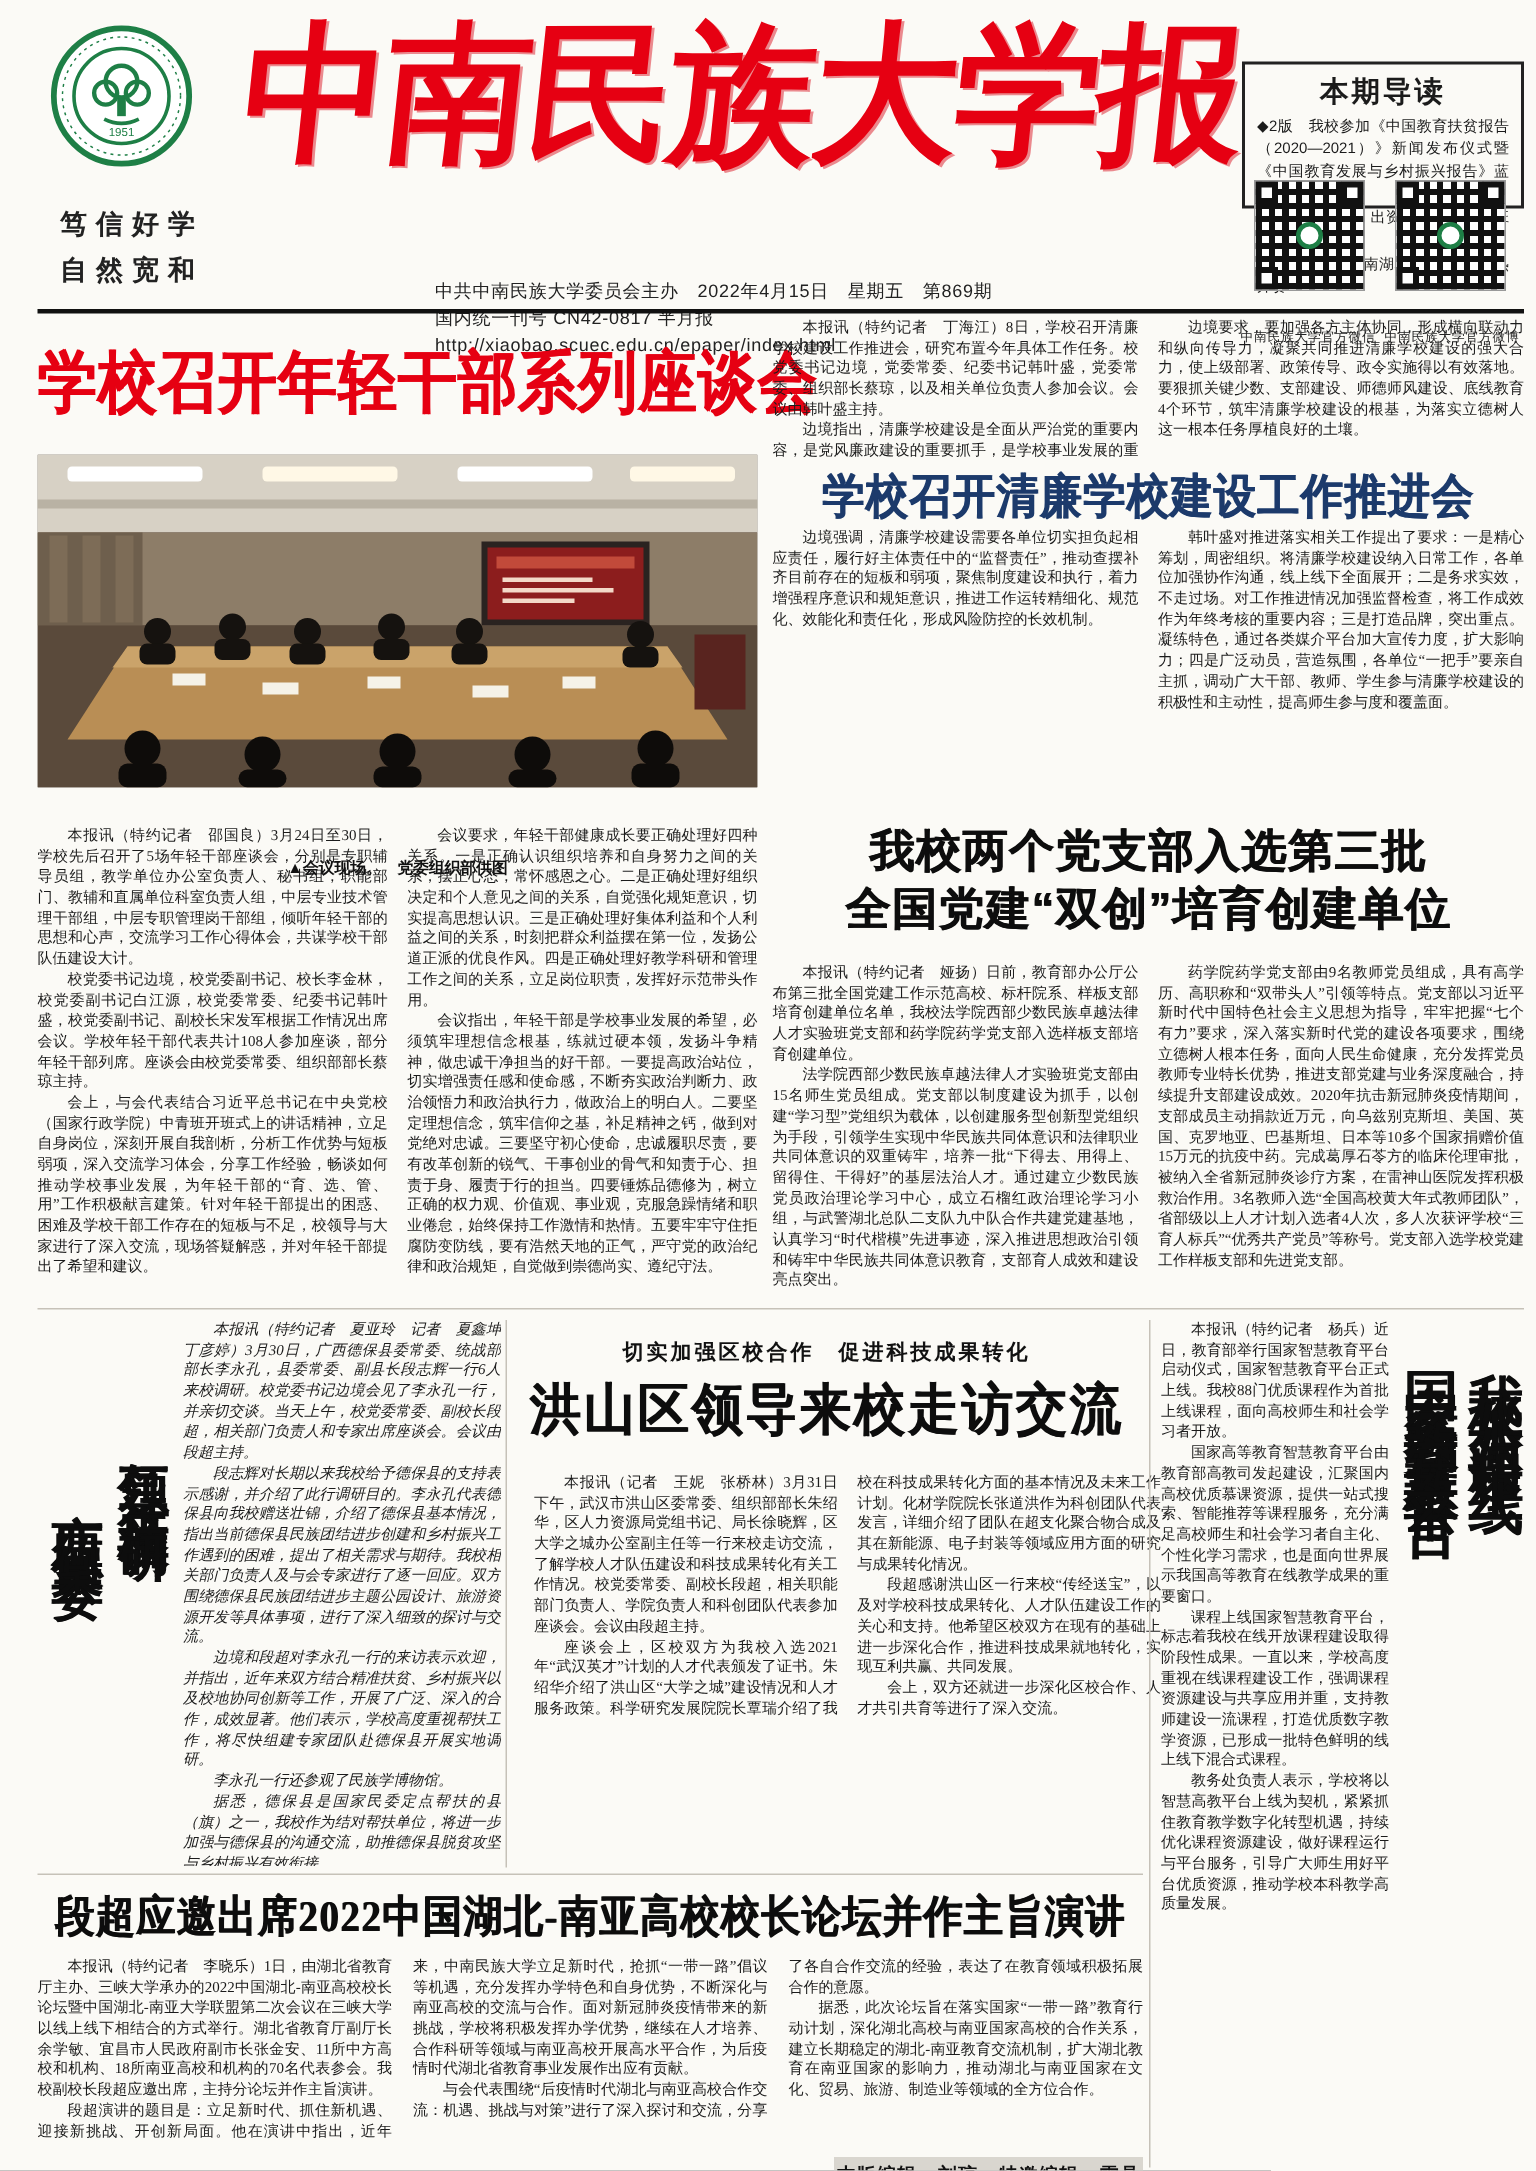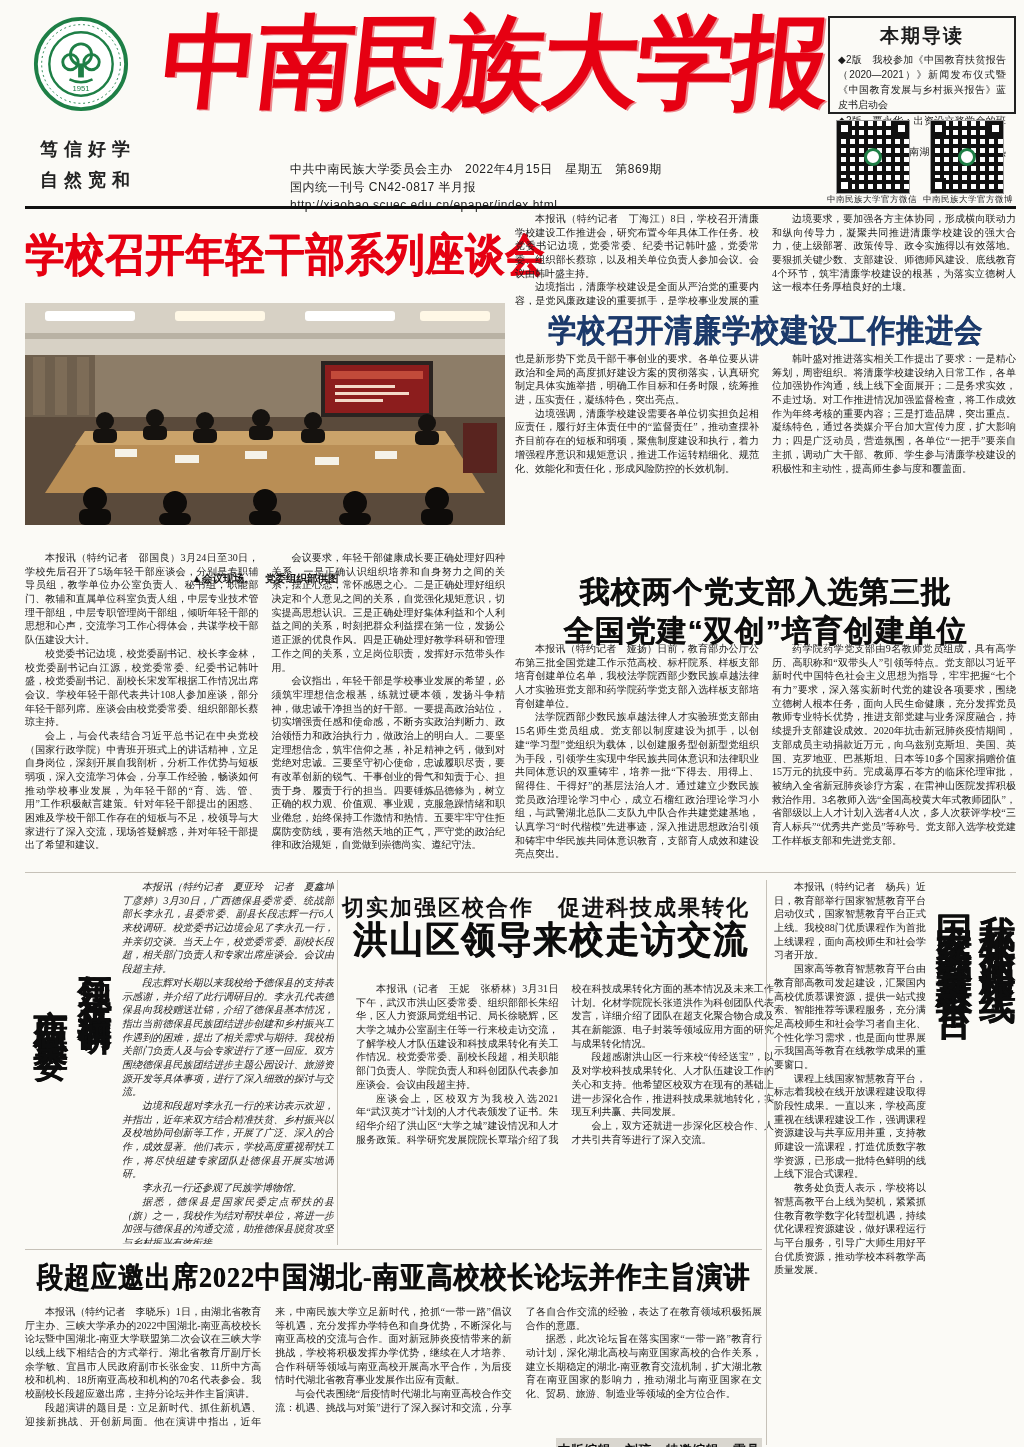--- a/index.html
+++ b/index.html
@@ -1,19 +1,19 @@
 <!DOCTYPE html>
 <html><head>
 <meta charset="utf-8">
 <style>
   html,body{margin:0;padding:0;background:#9a9a9a;}
   .page{position:relative;width:1024px;height:1447px;margin:0 auto;background:#fbfaf6;
         font-family:"Liberation Serif","DejaVu Serif",serif;color:#1b1b1b;overflow:hidden;}
   .abs{position:absolute;}
-  .sans{font-family:"Liberation Sans","DejaVu Sans",sans-serif;}
+  .sans{font-family:"Liberation Sans","DejaVu Sans",sans-serif;margin-top:25px;}
   
   .nameplate{font-family:"DejaVu Serif",serif;font-weight:900;color:#e60012;font-size:97px;line-height:1.05;
              white-space:nowrap;letter-spacing:-2px;transform:skewX(-6deg) scaleY(1.04);transform-origin:left top;
              text-shadow:2px 1px 0 rgba(214,0,15,.45);}
   .motto{font-weight:bold;font-size:18px;letter-spacing:6px;color:#222;line-height:1.7;}
   .publine{font-size:12px;letter-spacing:.5px;color:#222;line-height:1.5;}
   .guide-box{border:2px solid #222;background:#fbfaf6;padding:5px 8px 4px 8px;box-sizing:border-box;}
   .guide-title{text-align:center;font-weight:900;font-size:19px;letter-spacing:2px;margin:0 0 3px 0;}
   .guide-item{font-size:10px;line-height:1.5;text-align:justify;margin:0 0 1px 0;}
   .qr{position:absolute;width:72px;height:72px;background:#fff;border:1px solid #999;
@@ -29,22 +29,22 @@
   
   .hl-red{font-family:"Liberation Sans",sans-serif;font-weight:900;color:#e60012;font-size:39px;
           letter-spacing:1px;transform:scaleY(1.15);transform-origin:left top;white-space:nowrap;
           text-shadow:1px 0 0 #e60012;}
   .hl-navy{font-family:"Liberation Sans",sans-serif;font-weight:900;color:#1c3a6b;font-size:28px;
            text-align:center;letter-spacing:1px;transform:scaleY(1.12);transform-origin:center top;
            text-shadow:.6px 0 0 #1c3a6b;white-space:nowrap;}
   .hl-black{font-family:"Liberation Sans",sans-serif;font-weight:900;color:#0d0d0d;font-size:30px;
             text-align:center;line-height:1.3;letter-spacing:1px;text-shadow:.6px 0 0 #0d0d0d;}
   .hl-serif{font-weight:900;color:#0d0d0d;text-align:center;text-shadow:.7px 0 0 #0d0d0d;}
-  .kicker{font-family:"Liberation Sans",sans-serif;font-weight:bold;font-size:22px;letter-spacing:2px;
-          color:#111;}
+  .kicker{font-family:"Liberation Sans",sans-serif;font-weight:bold;font-size:14px;letter-spacing:2px;
+          text-align:center;color:#111;}
   .vert{writing-mode:vertical-rl;text-orientation:upright;font-weight:900;color:#0d0d0d;
         text-shadow:.7px 0 0 #0d0d0d;}
   .vert span{display:block;}
   
   .body-txt{font-size:10px;line-height:1.37;text-align:justify;overflow:hidden;justify-content:flex-end;}
   .bp{margin:0;text-indent:2em;}
   .noind{text-indent:0;}
   .cols2{column-count:2;column-gap:13px;}
   .cols3{column-count:3;column-gap:14px;}
   .flexcols{display:flex;gap:13px;}
@@ -186,29 +186,28 @@
     </div>
     <div>
       <p class="bp">边境要求，要加强各方主体协同，形成横向联动力和纵向传导力，凝聚共同推进清廉学校建设的强大合力，使上级部署、政策传导、政令实施得以有效落地。要狠抓关键少数、支部建设、师德师风建设、底线教育4个环节，筑牢清廉学校建设的根基，为落实立德树人这一根本任务厚植良好的土壤。</p>
     </div>
   </div>
 
   <div class="abs hl-navy" style="left:515px;top:310px;width:501px;">学校召开清廉学校建设工作推进会</div>
 
   <div class="abs body-txt flexcols" style="left:515px;top:352px;width:501px;height:180px;">
     <div>
-      <p class="bp noind">也是新形势下党员干部干事创业的要求。各单位要从讲政治和全局的高度抓好建设方案的贯彻落实，认真研究制定具体实施举措，明确工作目标和任务时限，统筹推进，压实责任，凝练特色，突出亮点。</p>
       <p class="bp">边境强调，清廉学校建设需要各单位切实担负起相应责任，履行好主体责任中的“监督责任”，推动查摆补齐目前存在的短板和弱项，聚焦制度建设和执行，着力增强程序意识和规矩意识，推进工作运转精细化、规范化、效能化和责任化，形成风险防控的长效机制。</p>
     </div>
     <div>
       <p class="bp">韩叶盛对推进落实相关工作提出了要求：一是精心筹划，周密组织。将清廉学校建设纳入日常工作，各单位加强协作沟通，线上线下全面展开；二是务求实效，不走过场。对工作推进情况加强监督检查，将工作成效作为年终考核的重要内容；三是打造品牌，突出重点。凝练特色，通过各类媒介平台加大宣传力度，扩大影响力；四是广泛动员，营造氛围，各单位“一把手”要亲自主抓，调动广大干部、教师、学生参与清廉学校建设的积极性和主动性，提高师生参与度和覆盖面。</p>
     </div>
   </div>
 
-  <div class="abs hl-black" style="left:515px;top:572px;width:501px;">
+  <div class="abs hl-black" style="left:515px;top:548px;width:501px;">
     <div>我校两个党支部入选第三批</div>
     <div>全国党建“双创”培育创建单位</div>
   </div>
 
   <div class="abs body-txt cols2" style="left:515px;top:642px;width:501px;height:226px;">
     <p class="bp">本报讯（特约记者　娅扬）日前，教育部办公厅公布第三批全国党建工作示范高校、标杆院系、样板支部培育创建单位名单，我校法学院西部少数民族卓越法律人才实验班党支部和药学院药学党支部入选样板支部培育创建单位。</p>
     <p class="bp">法学院西部少数民族卓越法律人才实验班党支部由15名师生党员组成。党支部以制度建设为抓手，以创建“学习型”党组织为载体，以创建服务型创新型党组织为手段，引领学生实现中华民族共同体意识和法律职业共同体意识的双重铸牢，培养一批“下得去、用得上、留得住、干得好”的基层法治人才。通过建立少数民族党员政治理论学习中心，成立石榴红政治理论学习小组，与武警湖北总队二支队九中队合作共建党建基地，认真学习“时代楷模”先进事迹，深入推进思想政治引领和铸牢中华民族共同体意识教育，支部育人成效和建设亮点突出。</p>
     <p class="bp">药学院药学党支部由9名教师党员组成，具有高学历、高职称和“双带头人”引领等特点。党支部以习近平新时代中国特色社会主义思想为指导，牢牢把握“七个有力”要求，深入落实新时代党的建设各项要求，围绕立德树人根本任务，面向人民生命健康，充分发挥党员教师专业特长优势，推进支部党建与业务深度融合，持续提升支部建设成效。2020年抗击新冠肺炎疫情期间，支部成员主动捐款近万元，向乌兹别克斯坦、美国、英国、克罗地亚、巴基斯坦、日本等10多个国家捐赠价值15万元的抗疫中药。完成葛厚石苓方的临床伦理审批，被纳入全省新冠肺炎诊疗方案，在雷神山医院发挥积极救治作用。3名教师入选“全国高校黄大年式教师团队”，省部级以上人才计划入选者4人次，多人次获评学校“三育人标兵”“优秀共产党员”等称号。党支部入选学校党建工作样板支部和先进党支部。</p>
 
   </div>

